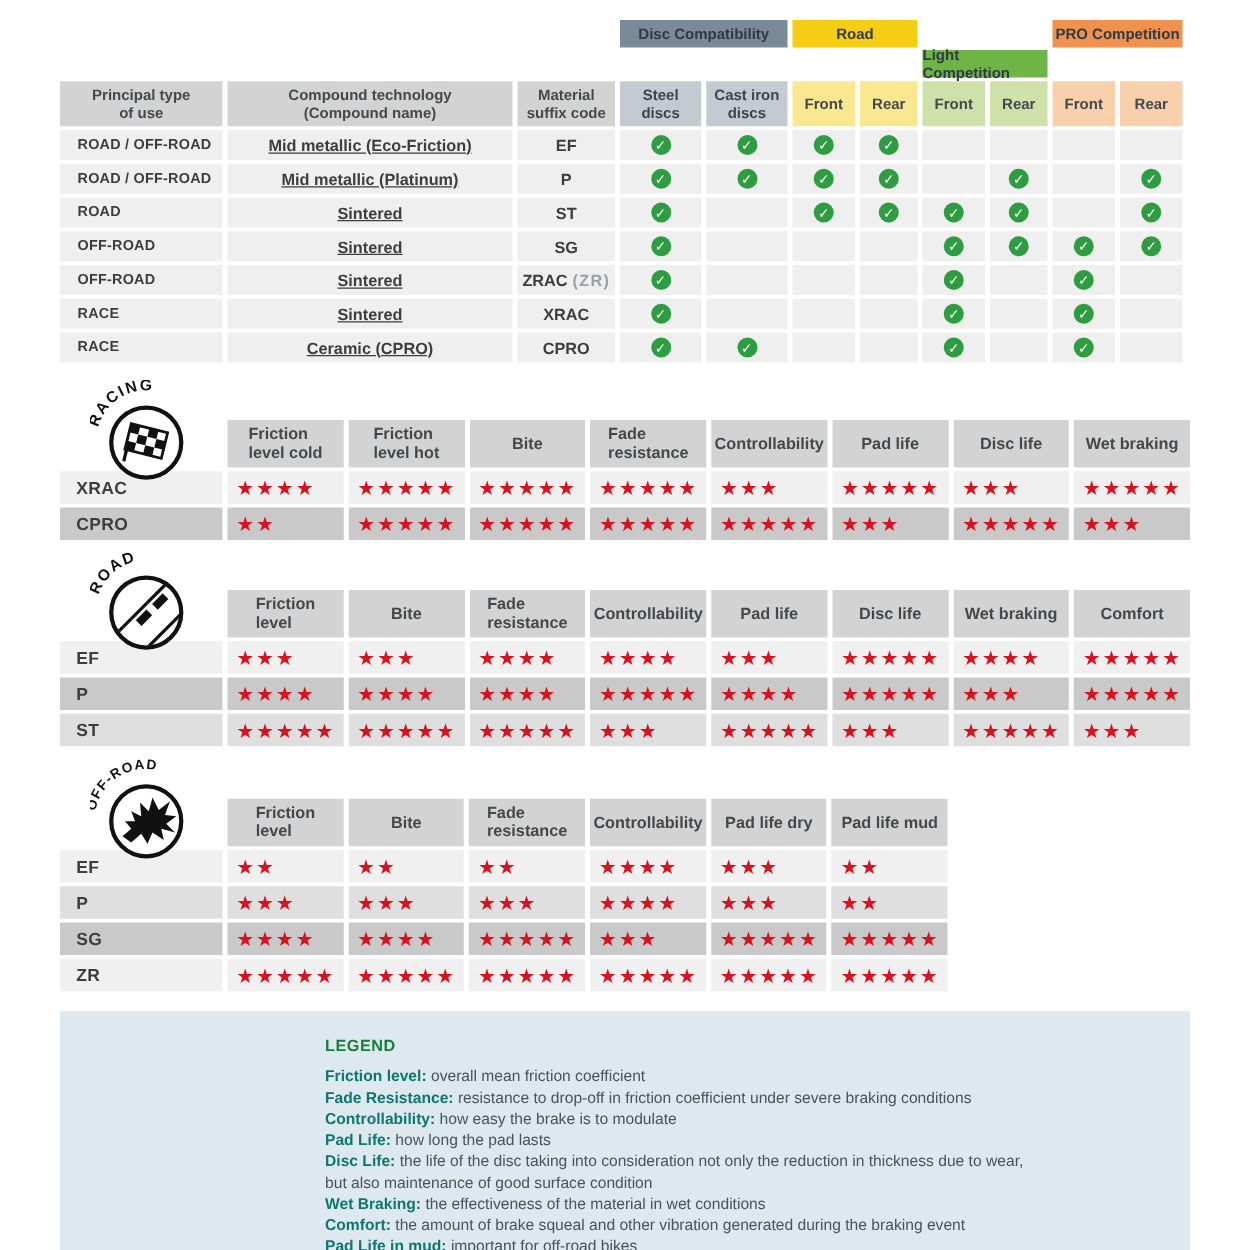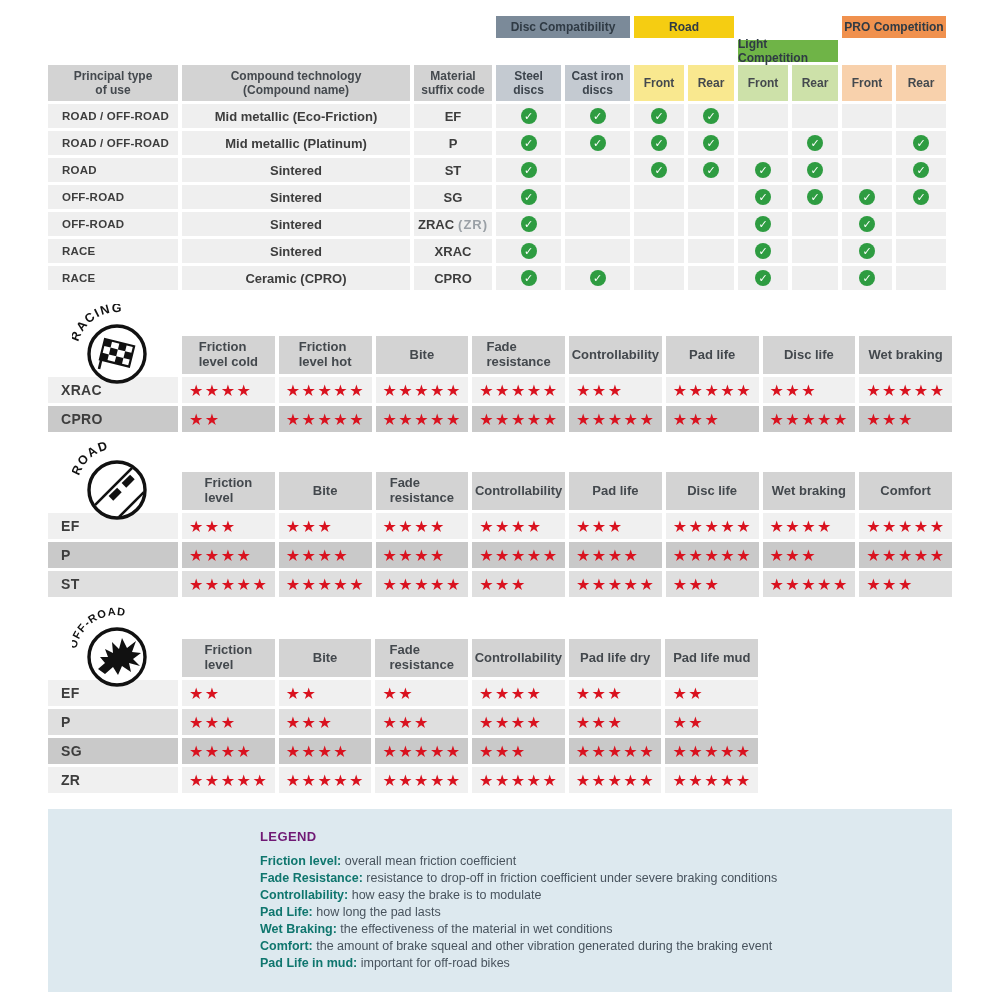--- a/index.html
+++ b/index.html
@@ -25,21 +25,21 @@
   .sub{height:36px;display:flex;align-items:center;justify-content:center;text-align:center;
        font-size:12px;font-weight:bold;line-height:1.18;white-space:pre-line;color:#44494e;
        background:#d3d3d3;}
   .sub-disc{background:#c4cad1;color:#3c444c;}
   .sub-road{background:#f9e88f;}
   .sub-light{background:#cde1a9;}
   .sub-pro{background:#f8d1ac;}
   .cell{height:24px;background:#efefef;display:flex;align-items:center;justify-content:center;}
   .use-cell{justify-content:flex-start;padding-left:14px;box-sizing:border-box;
             font-size:11.5px;font-weight:bold;letter-spacing:.2px;}
-  .compound-cell{font-size:13px;font-weight:bold;}
+  .compound-cell{font-size:13px;font-weight:bold;text-decoration:underline;}
   .code-cell{font-size:13px;font-weight:bold;}
   .code-suffix{margin-left:4px;color:#9aa0a6;letter-spacing:1px;}
   .check{width:16px;height:16px;border-radius:50%;background:#2e9c41;color:#ffffff;
          display:flex;align-items:center;justify-content:center;
          font-size:11px;font-weight:bold;font-family:"DejaVu Sans",sans-serif;}
 
   
   .rating-section{position:relative;}
   #sec-racing{margin-top:46px;}
   #sec-road{margin-top:40px;}
@@ -57,21 +57,21 @@
   .stars{height:26px;display:flex;align-items:center;padding-left:7px;box-sizing:border-box;
          color:#d9121f;font-size:16px;letter-spacing:1.5px;
          font-family:"DejaVu Sans",sans-serif;}
   .shade-light{background:#f0f0f0;}
   .shade-mid{background:#dfdfdf;}
   .shade-dark{background:#c9c9c9;}
 
   
   .legend{margin-top:16px;width:904px;box-sizing:border-box;background:#dde9ef;
           padding:20px 30px 20px 212px;}
-  .legend-title{color:#701a75;font-weight:bold;font-size:13px;letter-spacing:.4px;margin-bottom:9px;}
+  .legend-title{color:#15803d;font-weight:bold;font-size:13px;letter-spacing:.4px;margin-bottom:9px;}
   .legend-line{font-size:12.5px;color:#48535d;line-height:1.36;white-space:pre-line;}
   .legend-line .term{font-weight:bold;color:#0f766e;}
 
   svg text{font-family:"Liberation Sans",sans-serif;}
 </style>
 </head>
 <body>
 
 <div class="page">
 
@@ -433,19 +433,21 @@
       </div>
   </section>
 
   <div class="legend">
     <div class="legend-title">LEGEND</div>
     <div id="legend-lines">
         <div class="legend-line"><span class="term">Friction level:</span> overall mean friction coefficient</div>
         <div class="legend-line"><span class="term">Fade Resistance:</span> resistance to drop-off in friction coefficient under severe braking conditions</div>
         <div class="legend-line"><span class="term">Controllability:</span> how easy the brake is to modulate</div>
         <div class="legend-line"><span class="term">Pad Life:</span> how long the pad lasts</div>
+        <div class="legend-line"><span class="term">Disc Life:</span> the life of the disc taking into consideration not only the reduction in thickness due to wear,
+but also maintenance of good surface condition</div>
         <div class="legend-line"><span class="term">Wet Braking:</span> the effectiveness of the material in wet conditions</div>
         <div class="legend-line"><span class="term">Comfort:</span> the amount of brake squeal and other vibration generated during the braking event</div>
         <div class="legend-line"><span class="term">Pad Life in mud:</span> important for off-road bikes</div>
       </div>
   </div>
 
 </div>
 
 </body></html>

